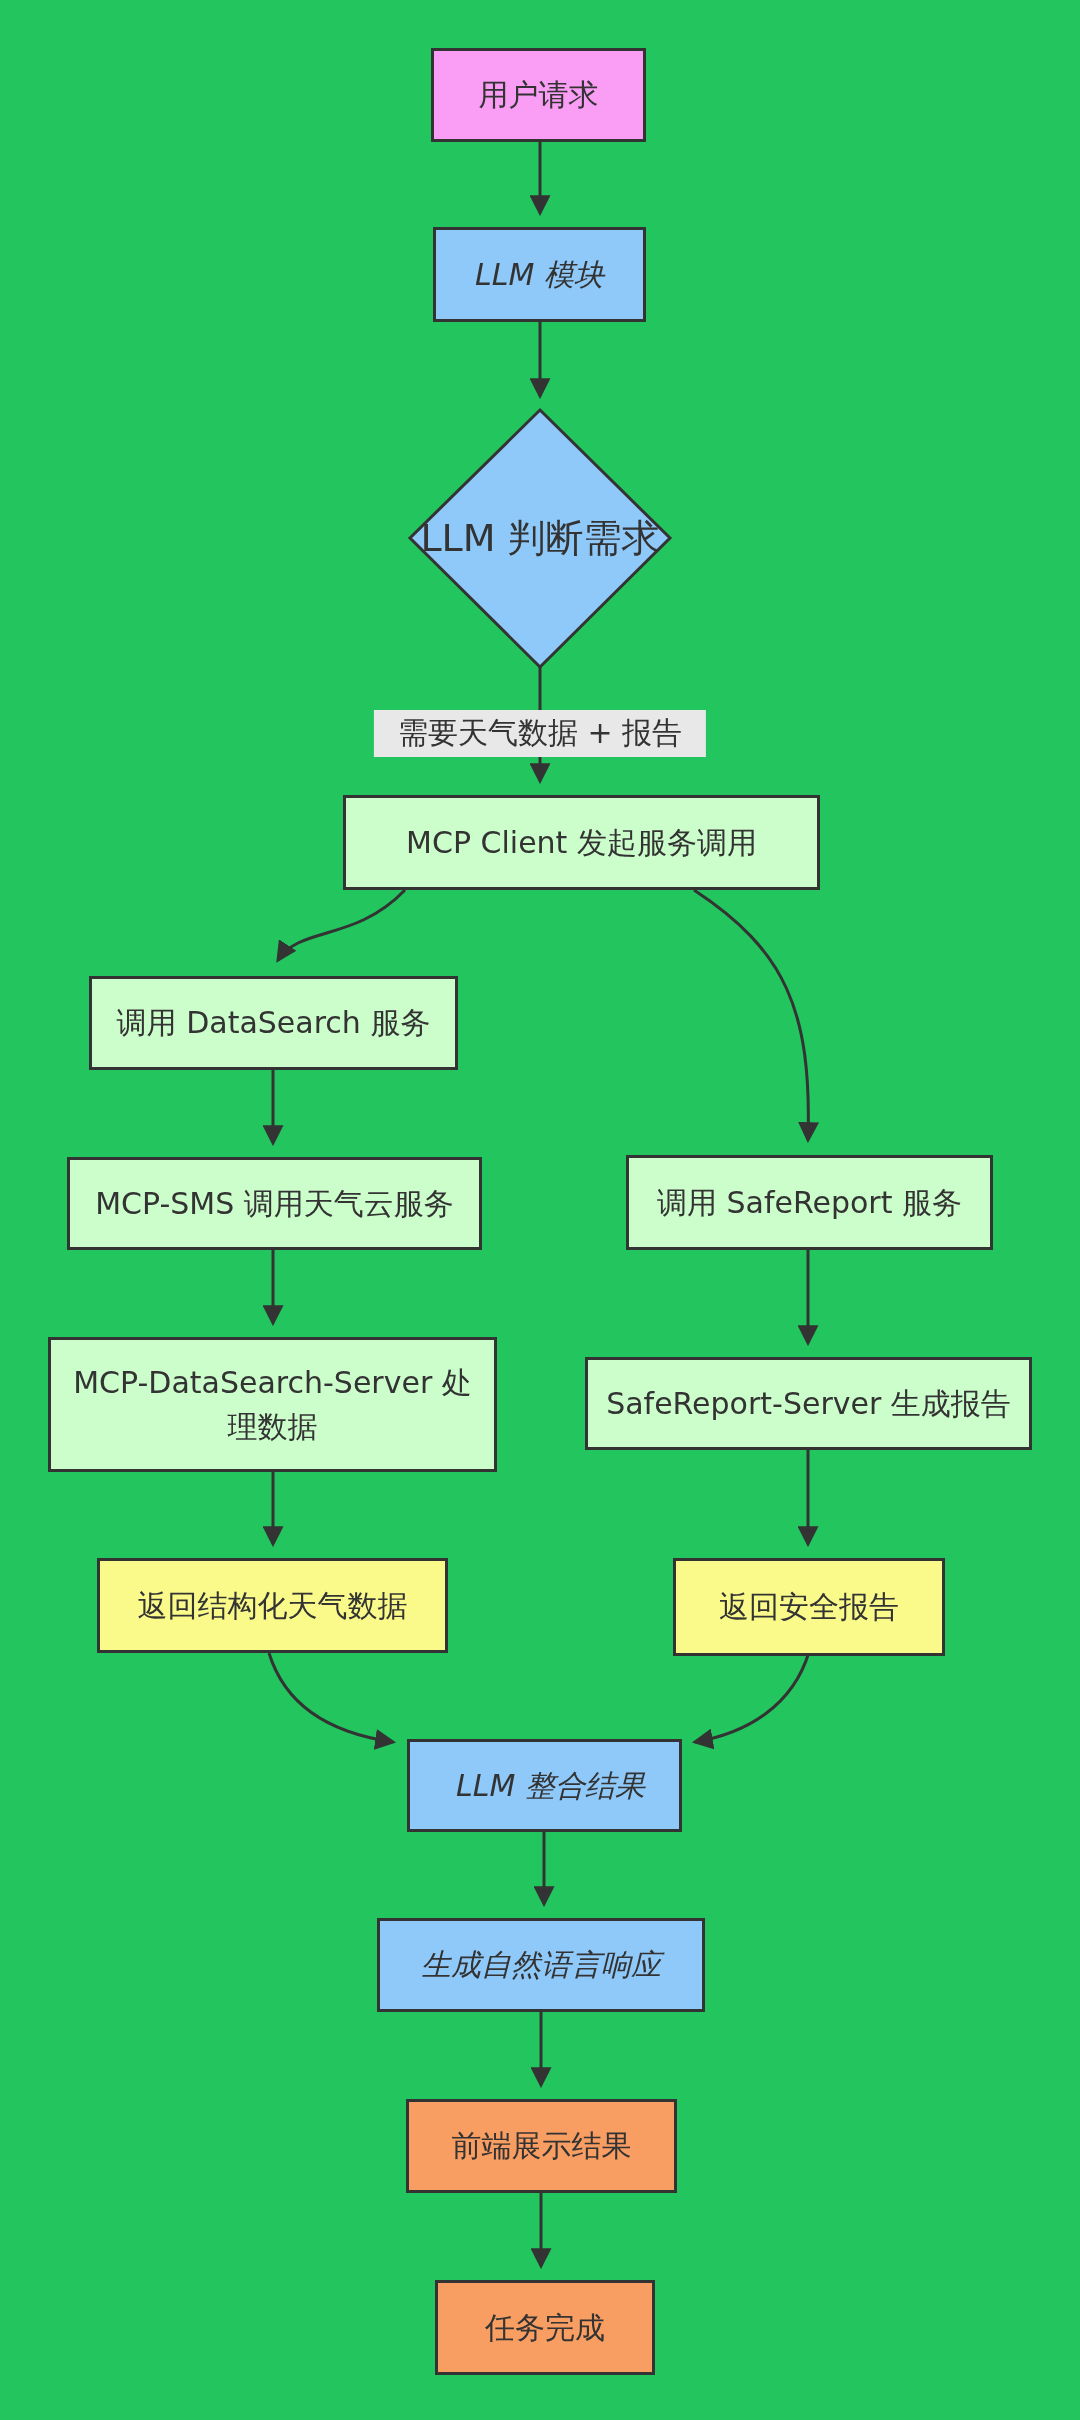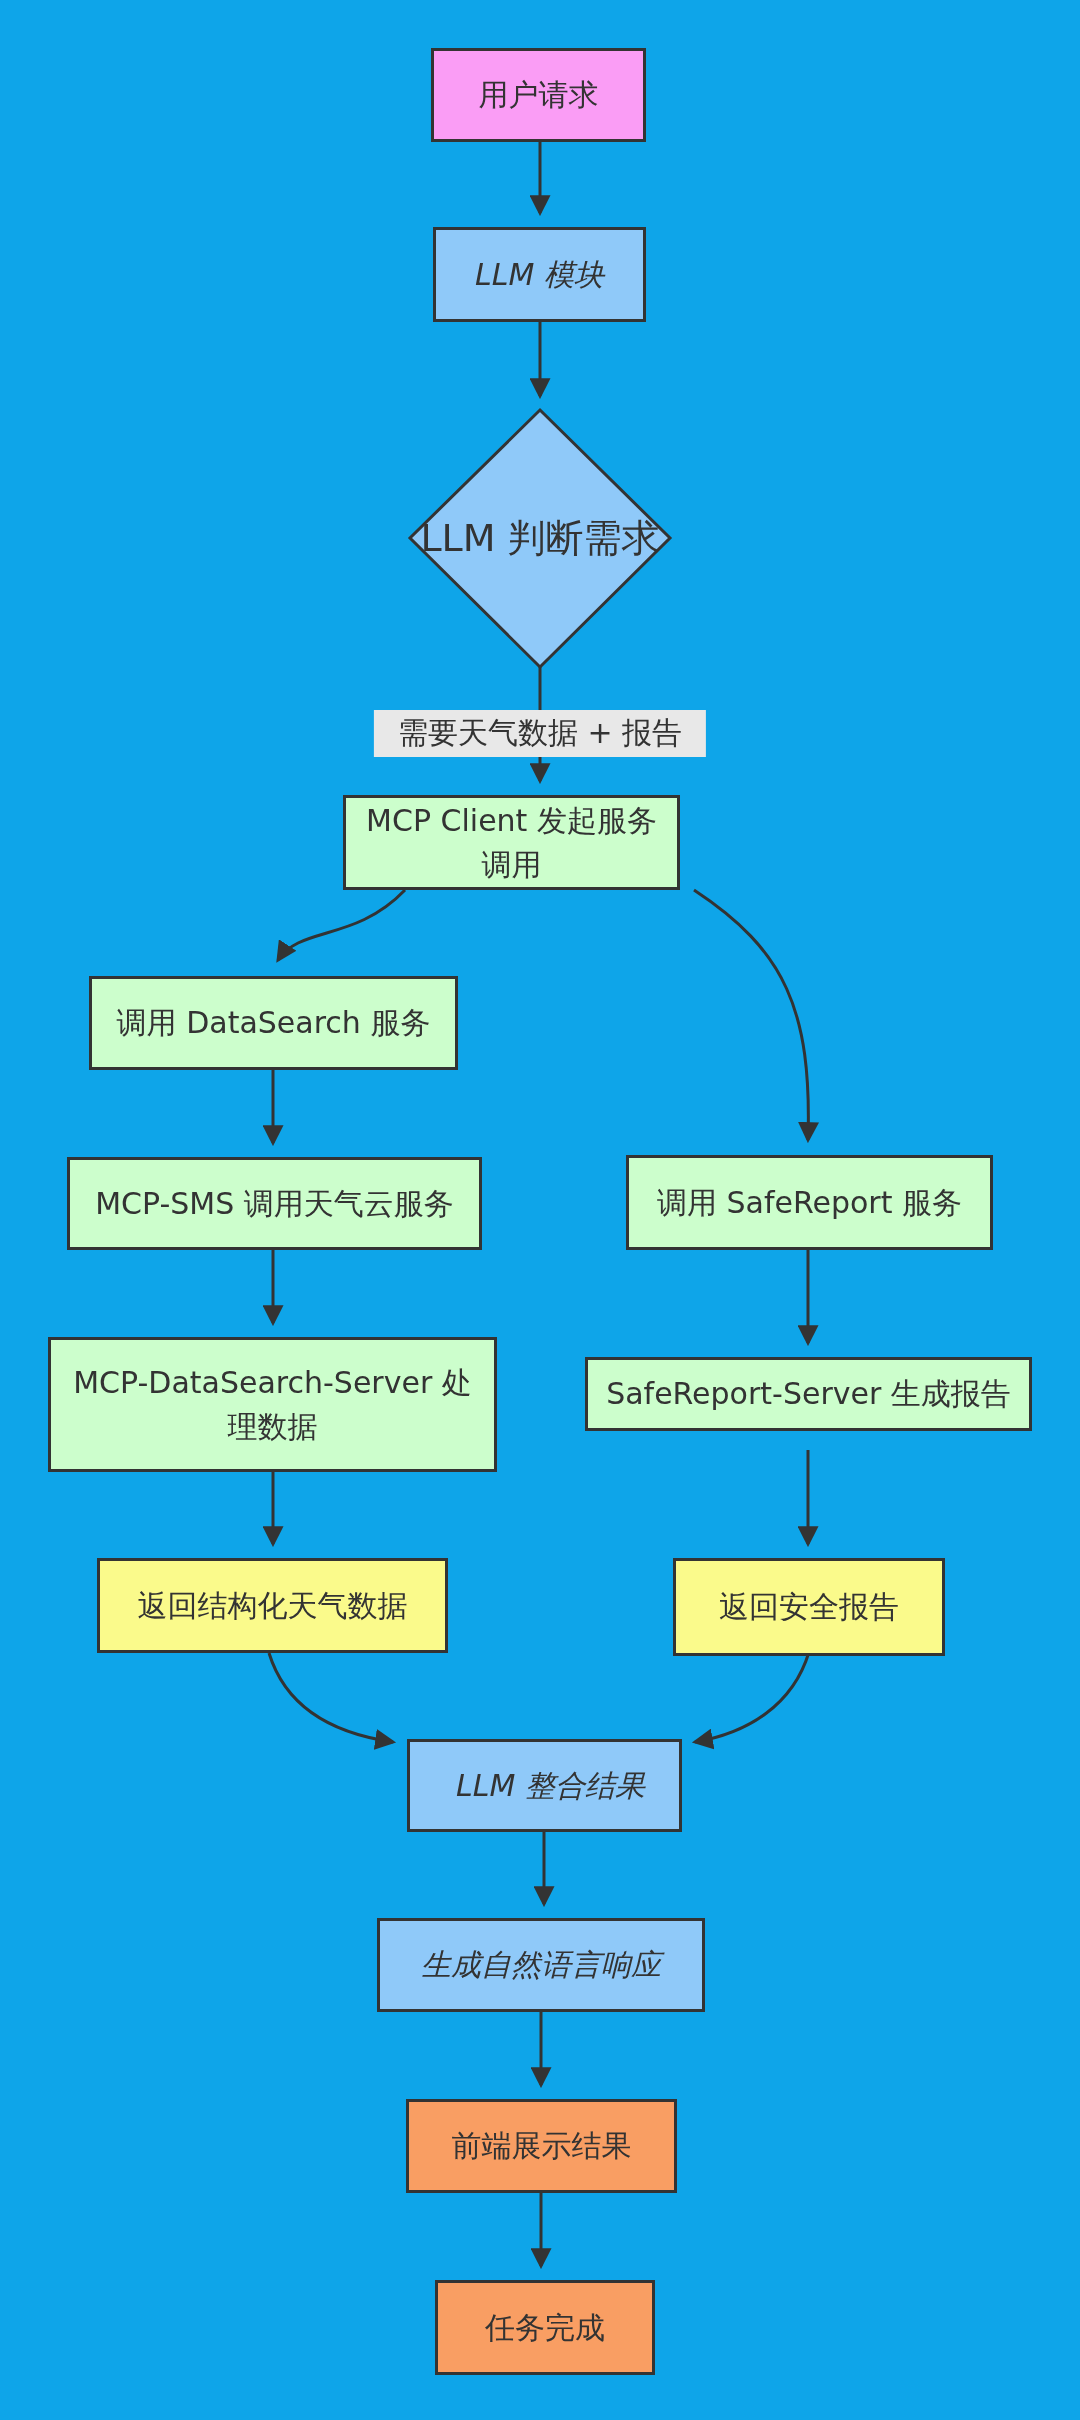--- a/index.html
+++ b/index.html
@@ -1,17 +1,17 @@
 <!DOCTYPE html>
 <html><head>
 <meta charset="utf-8">
 <style>
   html,body { margin:0; padding:0; background:#ffffff; }
   .canvas {
-    position:relative; width:1080px; height:2420px; background:#0ea5e9;
+    position:relative; width:1080px; height:2420px; background:#22c55e;
     font-family:"DejaVu Sans","Liberation Sans",sans-serif; color:#333333;
     overflow:hidden;
   }
   svg.edge-layer { position:absolute; left:0; top:0; width:1080px; height:2420px; }
   .node {
     position:absolute; box-sizing:border-box;
     display:flex; align-items:center; justify-content:center; text-align:center;
     border:3px solid #333333; font-size:30px; line-height:1.45; padding:0 12px;
     color:#333333;
   }
@@ -63,33 +63,33 @@
   </svg>
 
   <div class="node fill-pink" style="left:431px; top:48px;   width:215px; height:94px;">用户请求</div>
 
   <div class="node fill-blue" style="left:433px; top:227px;  width:213px; height:95px;">LLM 模块</div>
 
   <div class="diamond-label">LLM 判断需求</div>
 
   <div class="edge-label">需要天气数据 + 报告</div>
 
-  <div class="node fill-green" style="left:343px; top:795px;  width:337px; height:95px;">MCP Client 发起服务调用</div>
+  <div class="node fill-green" style="left:343px; top:795px;  width:477px; height:95px;">MCP Client 发起服务调用</div>
 
   <div class="node fill-green" style="left:89px;  top:976px;  width:369px; height:94px;">调用 DataSearch 服务</div>
 
   <div class="node fill-green" style="left:48px;  top:1337px; width:449px; height:135px;">MCP-DataSearch-Server 处理数据</div>
 
   <div class="node fill-green" style="left:67px;  top:1157px; width:415px; height:93px;">MCP-SMS 调用天气云服务</div>
 
   <div class="node fill-yellow" style="left:97px;  top:1558px; width:351px; height:95px;">返回结构化天气数据</div>
 
   <div class="node fill-green" style="left:626px; top:1155px; width:367px; height:95px;">调用 SafeReport 服务</div>
 
-  <div class="node fill-green" style="left:585px; top:1357px; width:447px; height:74px;">SafeReport-Server 生成报告</div>
+  <div class="node fill-green" style="left:585px; top:1357px; width:447px; height:93px;">SafeReport-Server 生成报告</div>
 
   <div class="node fill-yellow" style="left:673px; top:1558px; width:272px; height:98px;">返回安全报告</div>
 
   <div class="node fill-blue" style="left:407px; top:1739px; width:275px; height:93px;padding-left:24px;">LLM 整合结果</div>
 
   <div class="node fill-blue" style="left:377px; top:1918px; width:328px; height:94px;">生成自然语言响应</div>
 
   <div class="node fill-orange" style="left:406px; top:2099px; width:271px; height:94px;">前端展示结果</div>
 
   <div class="node fill-orange" style="left:435px; top:2280px; width:220px; height:95px;">任务完成</div>

